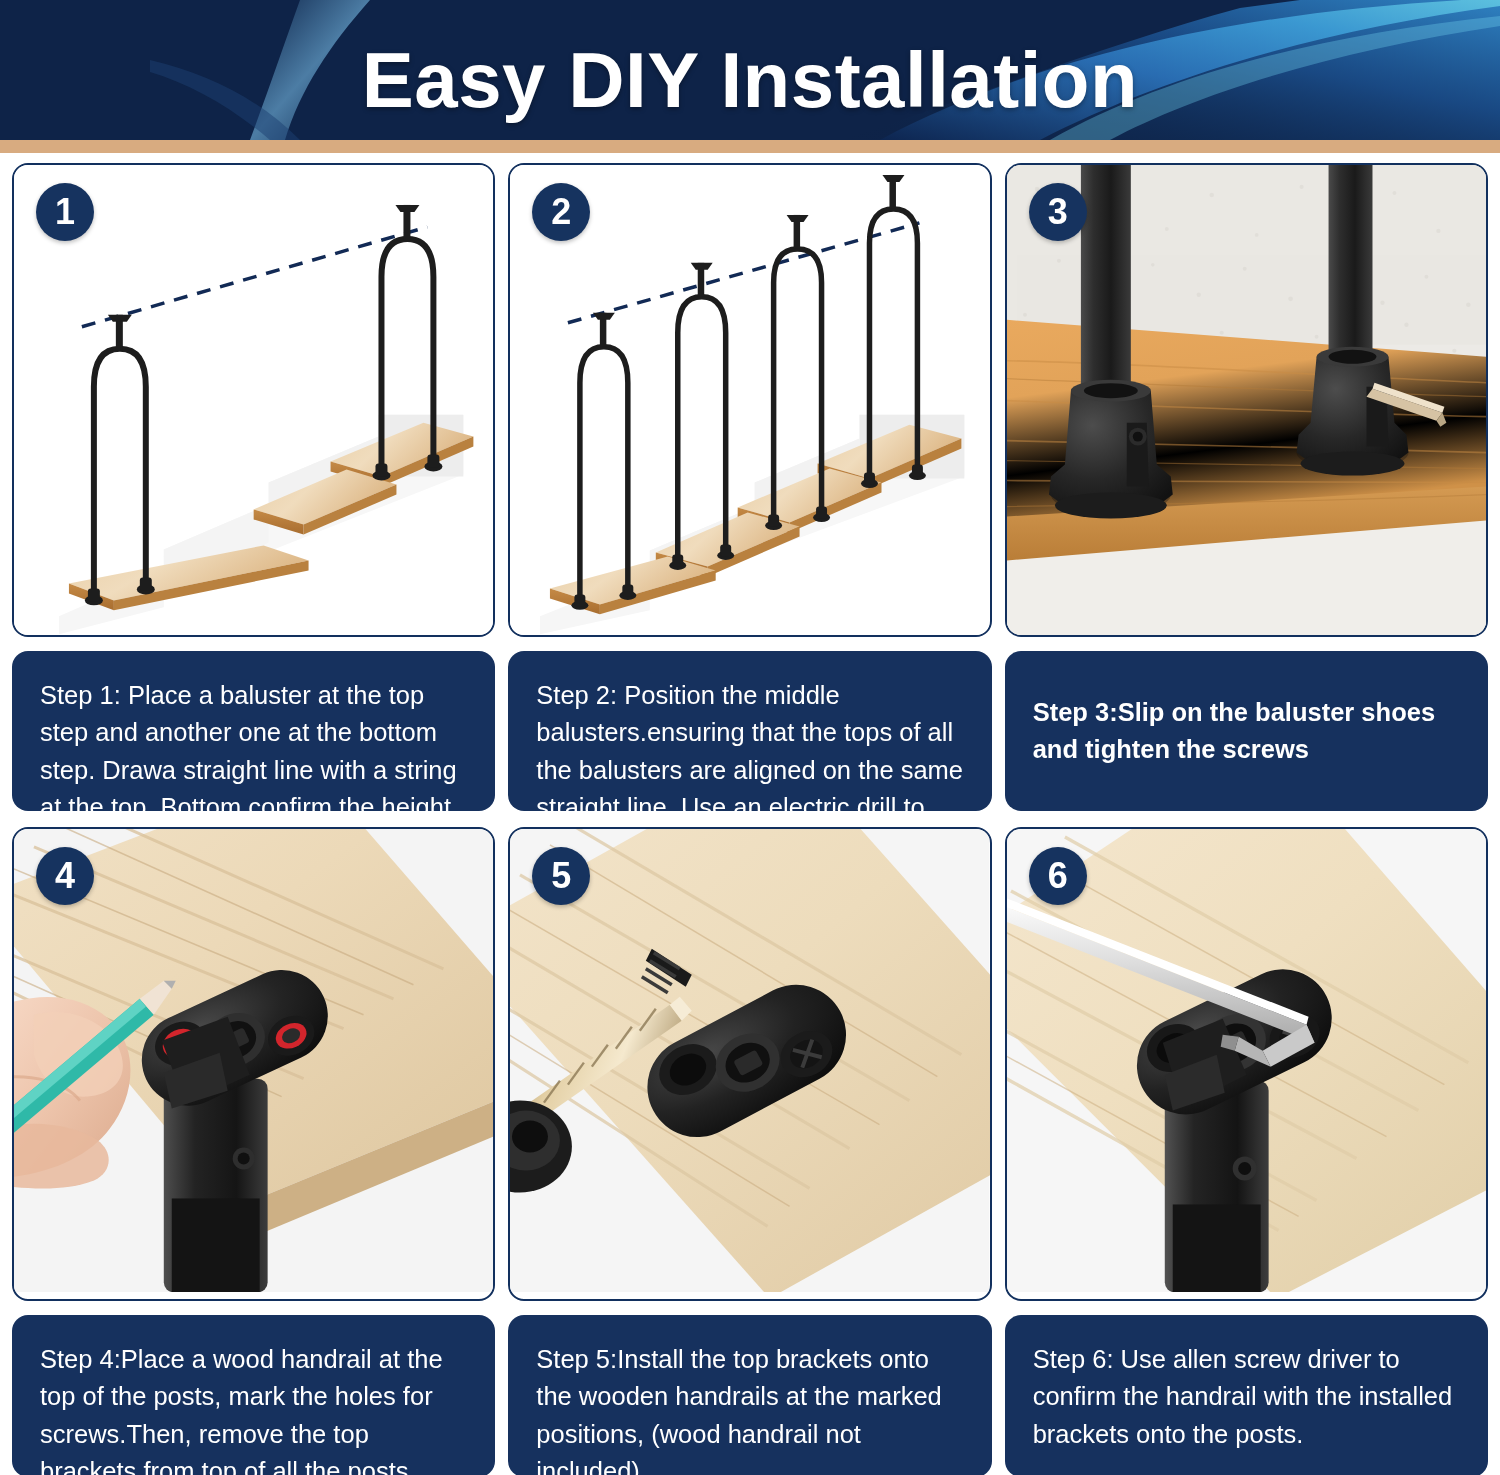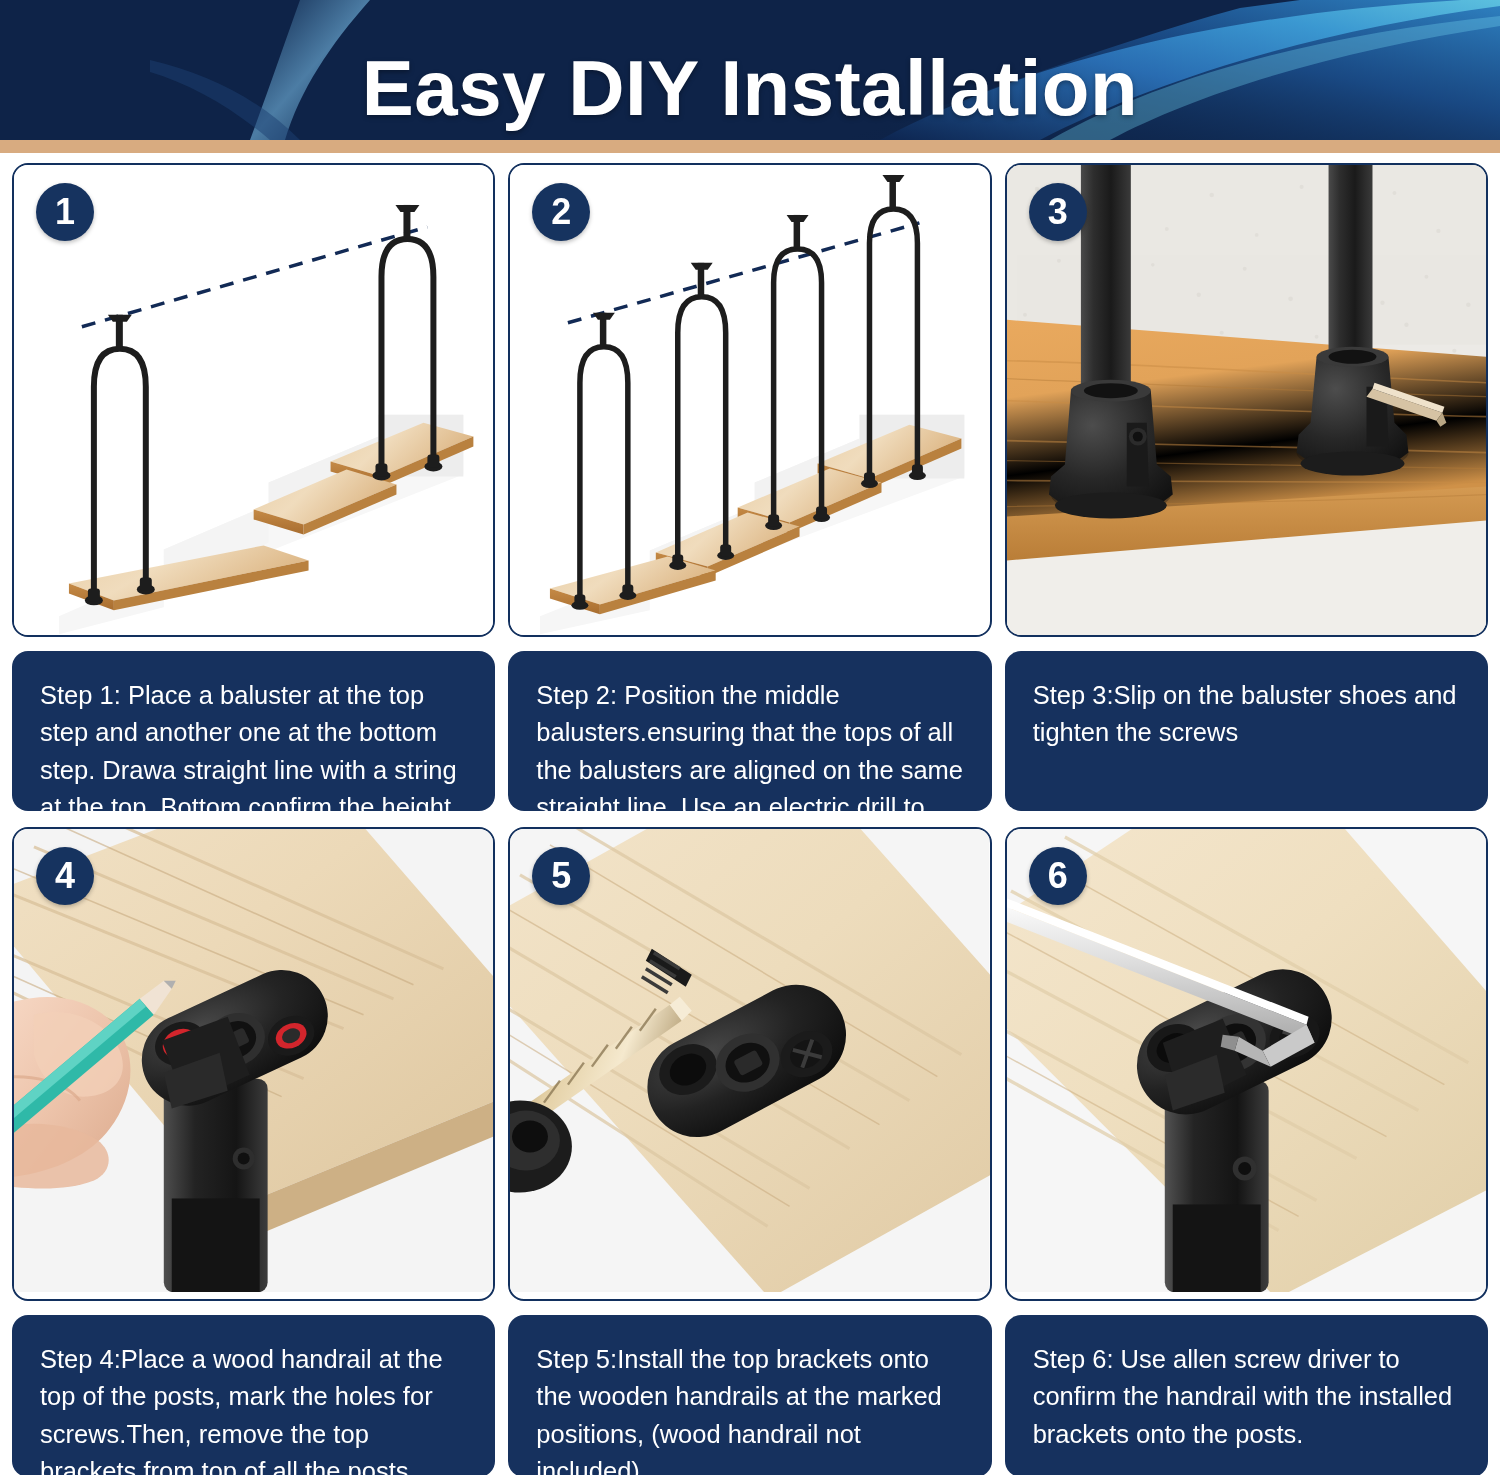--- a/index.html
+++ b/index.html
@@ -7,21 +7,21 @@
     width:1500px;height:1475px;overflow:hidden;
     font-family:"Liberation Sans", sans-serif;
     -webkit-font-smoothing:antialiased;
   }
   .page{position:relative;width:1500px;height:1475px;background:#fff;}
 
   
   .header{position:absolute;left:0;top:0;width:1500px;height:140px;overflow:hidden;
           background:linear-gradient(100deg,#0b1c3a 0%,#0e2348 28%,#14305c 55%,#143461 72%,#0d2246 100%);}
   .hdr-svg{position:absolute;left:0;top:0;width:1500px;height:140px;}
-  .hdr-title{position:absolute;left:0;top:8px;width:1500px;height:161px;
+  .hdr-title{position:absolute;left:0;top:0;width:1500px;height:161px;
              display:flex;align-items:center;justify-content:center;
              color:#ffffff;font-size:78px;font-weight:bold;letter-spacing:0.5px;
              text-shadow:0 2px 5px rgba(0,0,0,.35);z-index:3;}
   .tanbar{position:absolute;left:0;top:140px;width:1500px;height:13px;background:#d8ab80;}
 
   
   .grid{position:absolute;left:0;top:163px;width:1500px;height:1312px;
         display:grid;grid-template-columns:1fr 1fr 1fr;grid-template-rows:auto auto;
         column-gap:13px;row-gap:16px;padding:0 12px;box-sizing:border-box;}
   .cell{display:flex;flex-direction:column;gap:14px;}
@@ -32,21 +32,21 @@
   .imgpanel .scene{position:absolute;inset:0;}
   .badge{position:absolute;left:22px;top:18px;width:58px;height:58px;border-radius:50%;
          background:#16335f;color:#fff;font-size:36px;font-weight:bold;
          display:flex;align-items:center;justify-content:center;z-index:9;
          box-shadow:0 2px 4px rgba(0,0,0,.25);}
 
   
   .textbox{background:#16315e;border-radius:16px;color:#fff;
            font-size:25.5px;line-height:1.47;padding:26px 26px 26px 28px;
            box-sizing:border-box;height:160px;display:flex;align-items:flex-start;}
-  .textbox.mid{}
+  .textbox.mid{align-items:center;font-weight:bold;}
   .textbox p{margin:0;}
 
   .row2 .textbox{height:162px;}
   svg{display:block;}
 </style>
 </head>
 <body>
 
 <div class="page">
 

